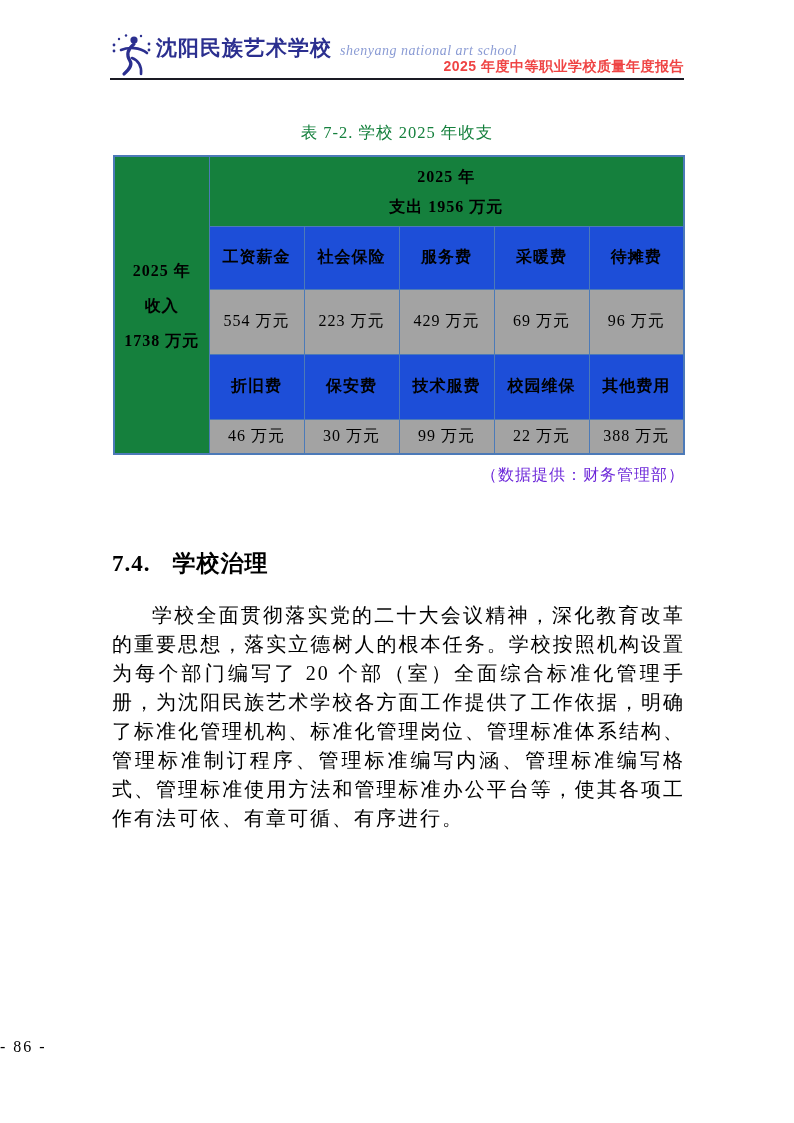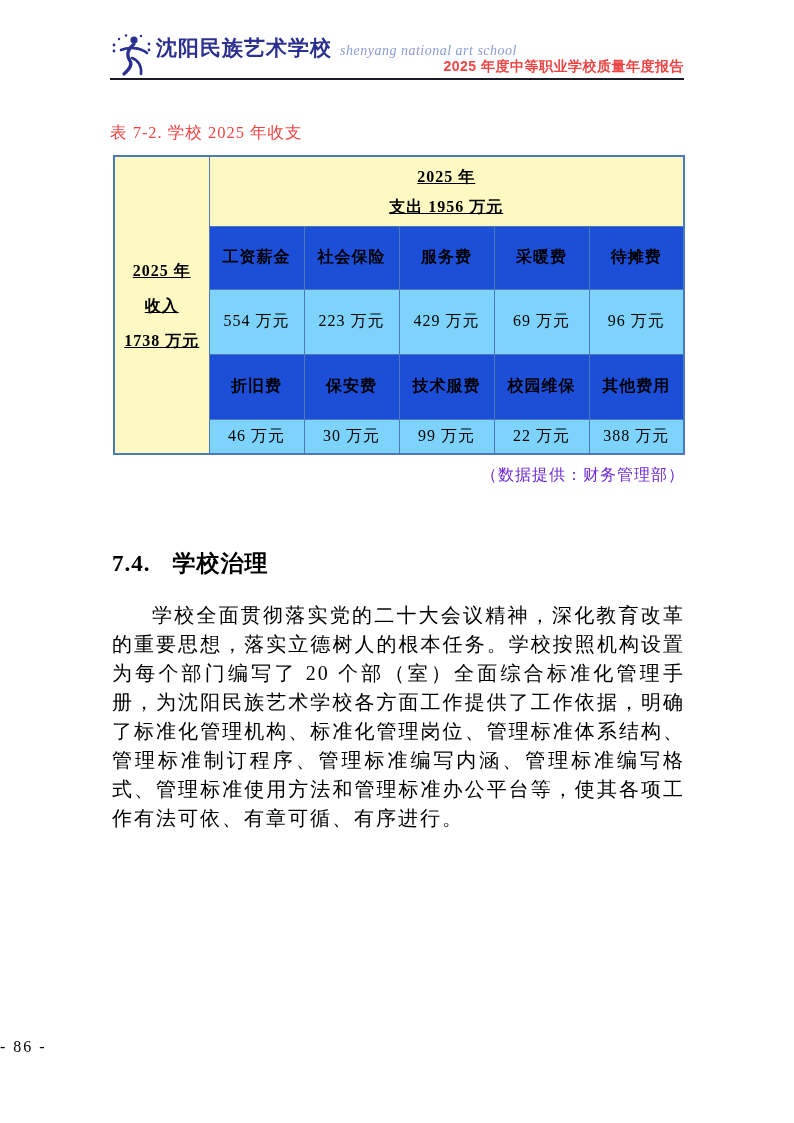--- a/index.html
+++ b/index.html
@@ -69,22 +69,23 @@
     height: 0;
     border-bottom: 2px solid #1a1a24;
   }
 
   
   .table-caption {
     position: absolute;
     left: 110px;
     top: 122px;
     width: 574px;
+    text-align: center;
     font-size: 16.5px;
-    color: #ef4444;
+    color: #15803d;
     letter-spacing: 1px;
   }
 
   
   .budget-table {
     position: absolute;
     left: 113px;
     top: 155px;
     width: 572px;
     height: 300px;
@@ -94,23 +95,23 @@
     color: #000000;
   }
   .budget-table td {
     border: 1px solid #4C7AB8;
     text-align: center;
     vertical-align: middle;
     padding: 0;
     letter-spacing: 1px;
   }
   .budget-table { border: 2px solid #4C7AB8; }
-  .cell-medblue  { background: #fef9c3; font-weight: bold; text-decoration: underline; }
+  .cell-medblue  { background: #15803d; font-weight: bold; }
   .cell-lightblue{ background: #1d4ed8; font-weight: bold; }
-  .cell-white    { background: #7dd3fc; font-weight: normal; }
+  .cell-white    { background: #a3a3a3; font-weight: normal; }
   .row-expense-header { height: 67px; }
   .row-cat-1 { height: 59px; }
   .row-val-1 { height: 62px; }
   .row-cat-2 { height: 61px; }
   .row-val-2 { height: 33px; }
   .income-line { display: block; line-height: 35px; }
   .expense-line { display: block; line-height: 30px; }
 
   
   .source-note {

